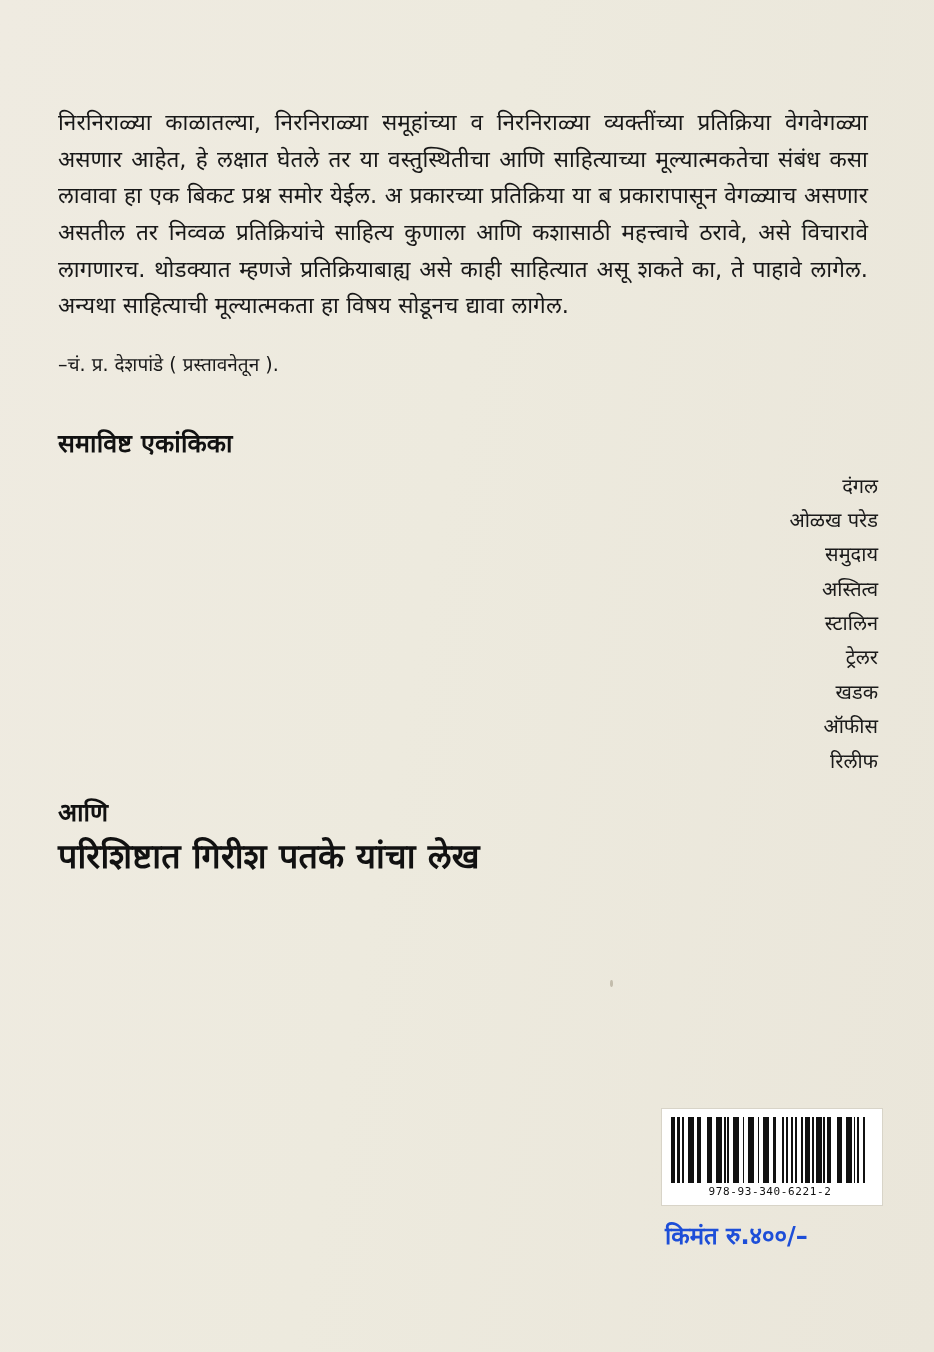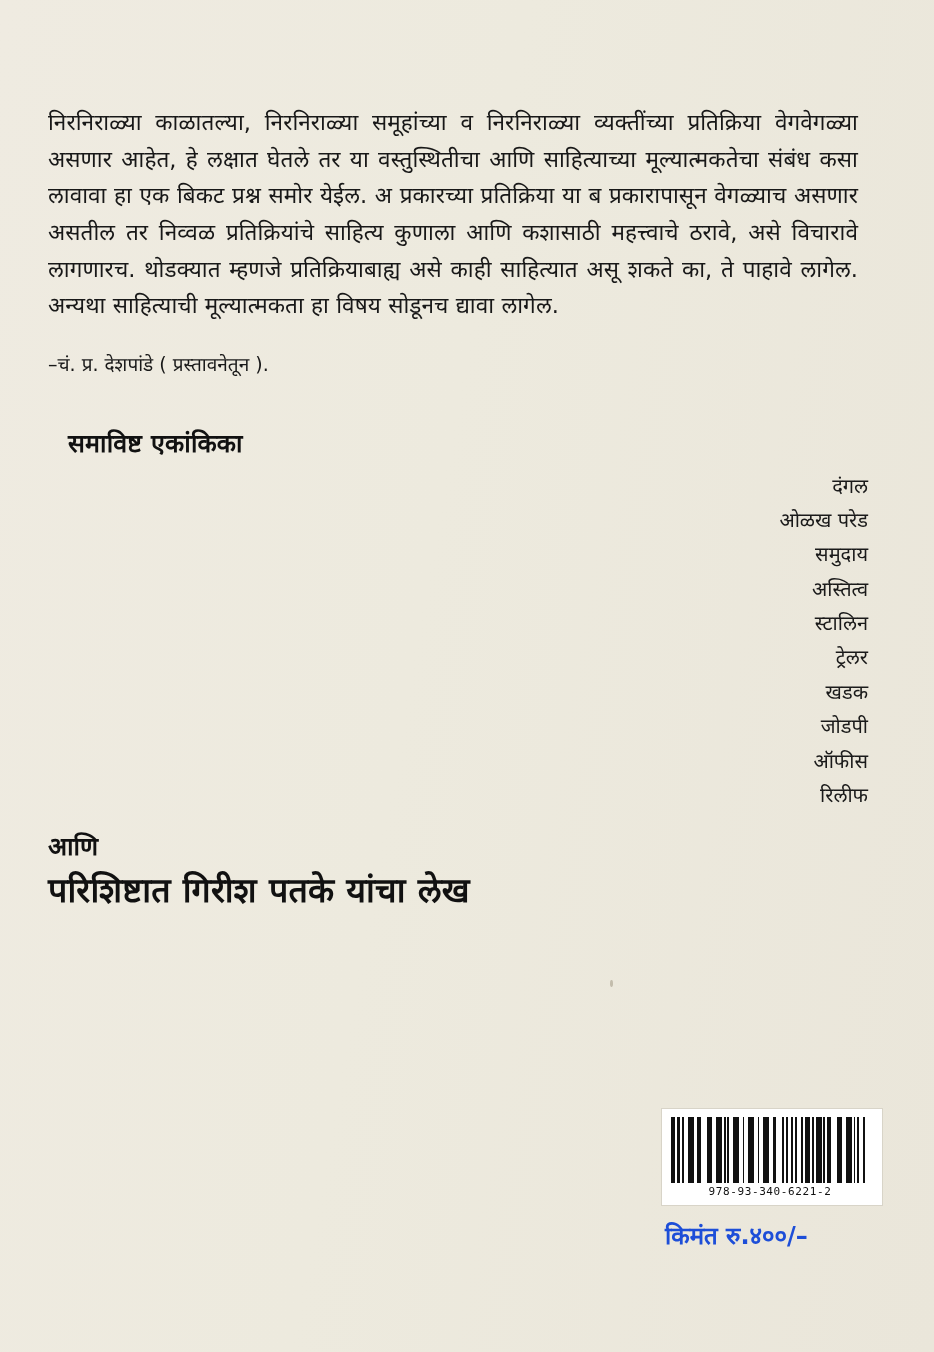--- a/index.html
+++ b/index.html
@@ -27,21 +27,21 @@
   
   .paper-tint {
     position: absolute;
     inset: 0;
     background: linear-gradient(100deg, #efebe1 0%, #edeade 45%, #eae6da 100%);
     pointer-events: none;
   }
 
   .content {
     position: absolute;
-    left: 48px;
+    left: 58px;
     top: 104px;
     width: 820px;
   }
 
   .blurb {
     font-size: 22.5px;
     line-height: 1.63;
     text-align: justify;
     text-justify: inter-word;
     color: #181818;
@@ -55,21 +55,20 @@
     line-height: 1.5;
     color: #181818;
   }
 
   .section-title {
     margin-top: 46px;
     font-size: 25px;
     font-weight: bold;
     color: #111;
     letter-spacing: 0.2px;
-    margin-left: 20px;
   }
 
   .play-list {
     margin-top: 10px;
     list-style: none;
     padding: 0;
   }
   .play-list li {
     font-size: 20px;
     line-height: 1.72;
@@ -167,21 +166,20 @@
     <div class="section-title">समाविष्ट एकांकिका</div>
 
     <ul class="play-list">
       <li>दंगल</li>
       <li>ओळख परेड</li>
       <li>समुदाय</li>
       <li>अस्तित्व</li>
       <li>स्टालिन</li>
       <li>ट्रेलर</li>
       <li>खडक</li>
-      <li>जोडपी</li>
       <li>ऑफीस</li>
       <li>रिलीफ</li>
     </ul>
 
     <div class="and-word">आणि</div>
     <div class="appendix-line">परिशिष्टात गिरीश पतके यांचा लेख</div>
   </div>
 
   <div class="barcode-block">
     <div class="barcode-box">

